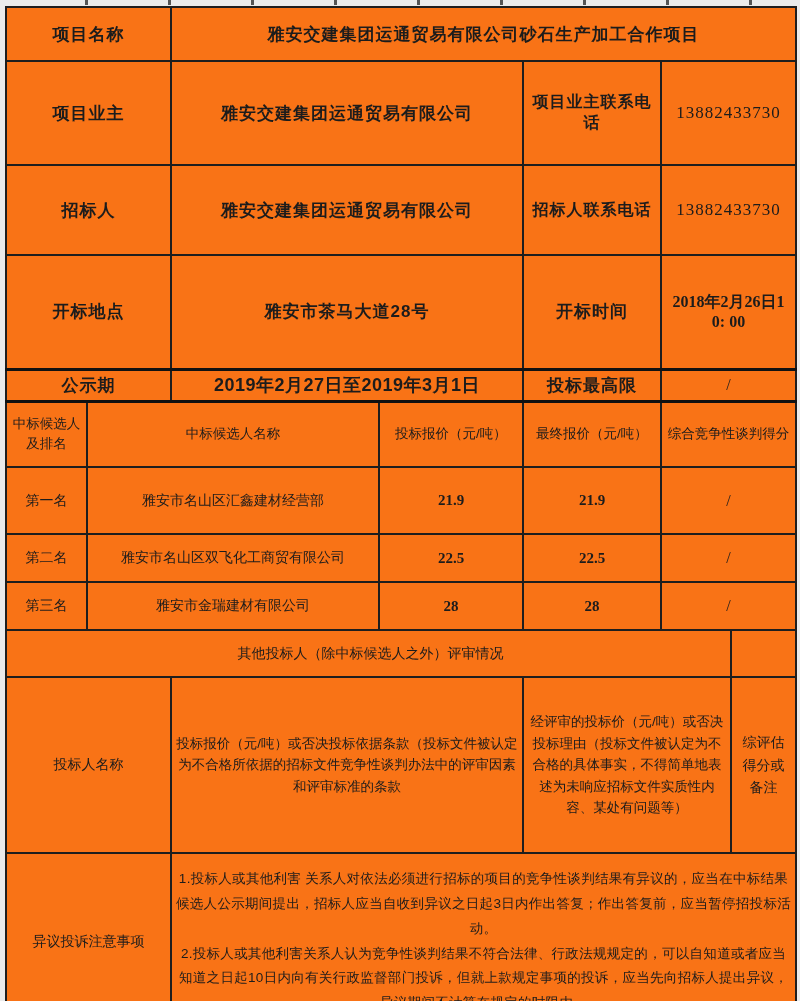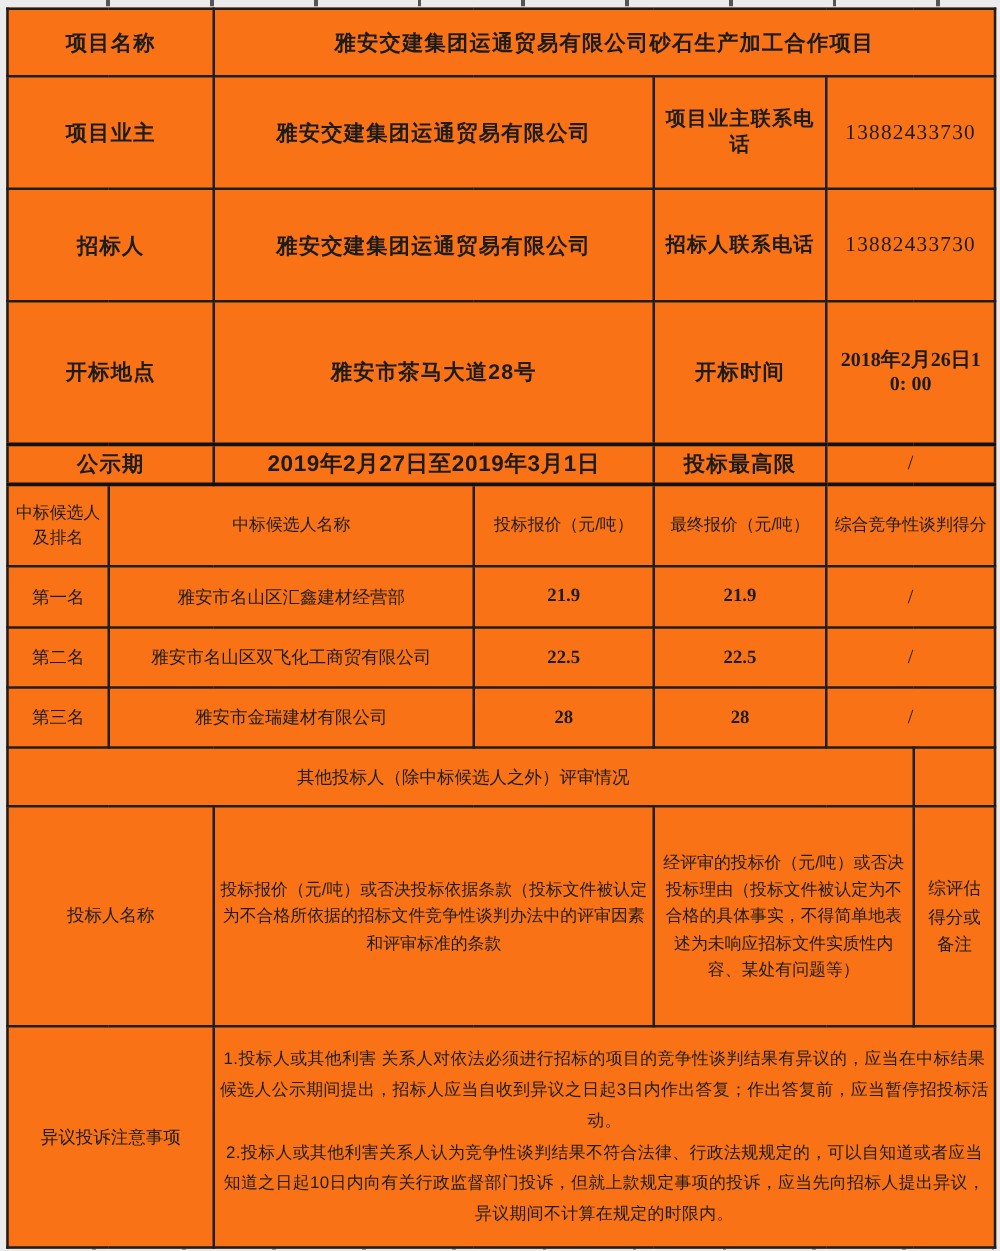--- a/index.html
+++ b/index.html
@@ -61,21 +61,21 @@
       <col style="width:70px">
       <col style="width:65px">
   </colgroup>
 
   <tbody>
       <tr style="height:54px">
     <td colspan="2" class="big">项目名称</td>
     <td colspan="5" class="big">雅安交建集团运通贸易有限公司砂石生产加工合作项目</td>
   </tr>
 
-  <tr style="height:90px">
+  <tr style="height:104px">
     <td colspan="2" class="big">项目业主</td>
     <td colspan="2" class="big">雅安交建集团运通贸易有限公司</td>
     <td class="big" style="font-size:16px">项目业主联系电话</td>
     <td colspan="2" class="num">13882433730</td>
   </tr>
 
   <tr style="height:90px">
     <td colspan="2" class="big">招标人</td>
     <td colspan="2" class="big">雅安交建集团运通贸易有限公司</td>
     <td class="big" style="font-size:16px">招标人联系电话</td>
@@ -97,21 +97,21 @@
   </tr>
 
   <tr style="height:66px" class="thick-top">
     <td class="hdr">中标候选人及排名</td>
     <td colspan="2" class="hdr">中标候选人名称</td>
     <td class="hdr">投标报价（元/吨）</td>
     <td class="hdr">最终报价（元/吨）</td>
     <td colspan="2" class="hdr">综合竞争性谈判得分</td>
   </tr>
 
-  <tr style="height:49px">
+  <tr style="height:67px">
     <td class="c14">第一名</td>
     <td colspan="2" class="c14">雅安市名山区汇鑫建材经营部</td>
     <td class="bidnum">21.9</td>
     <td class="bidnum">21.9</td>
     <td colspan="2" class="slash">/</td>
   </tr>
 
   <tr style="height:48px">
     <td class="c14">第二名</td>
     <td colspan="2" class="c14">雅安市名山区双飞化工商贸有限公司</td>

